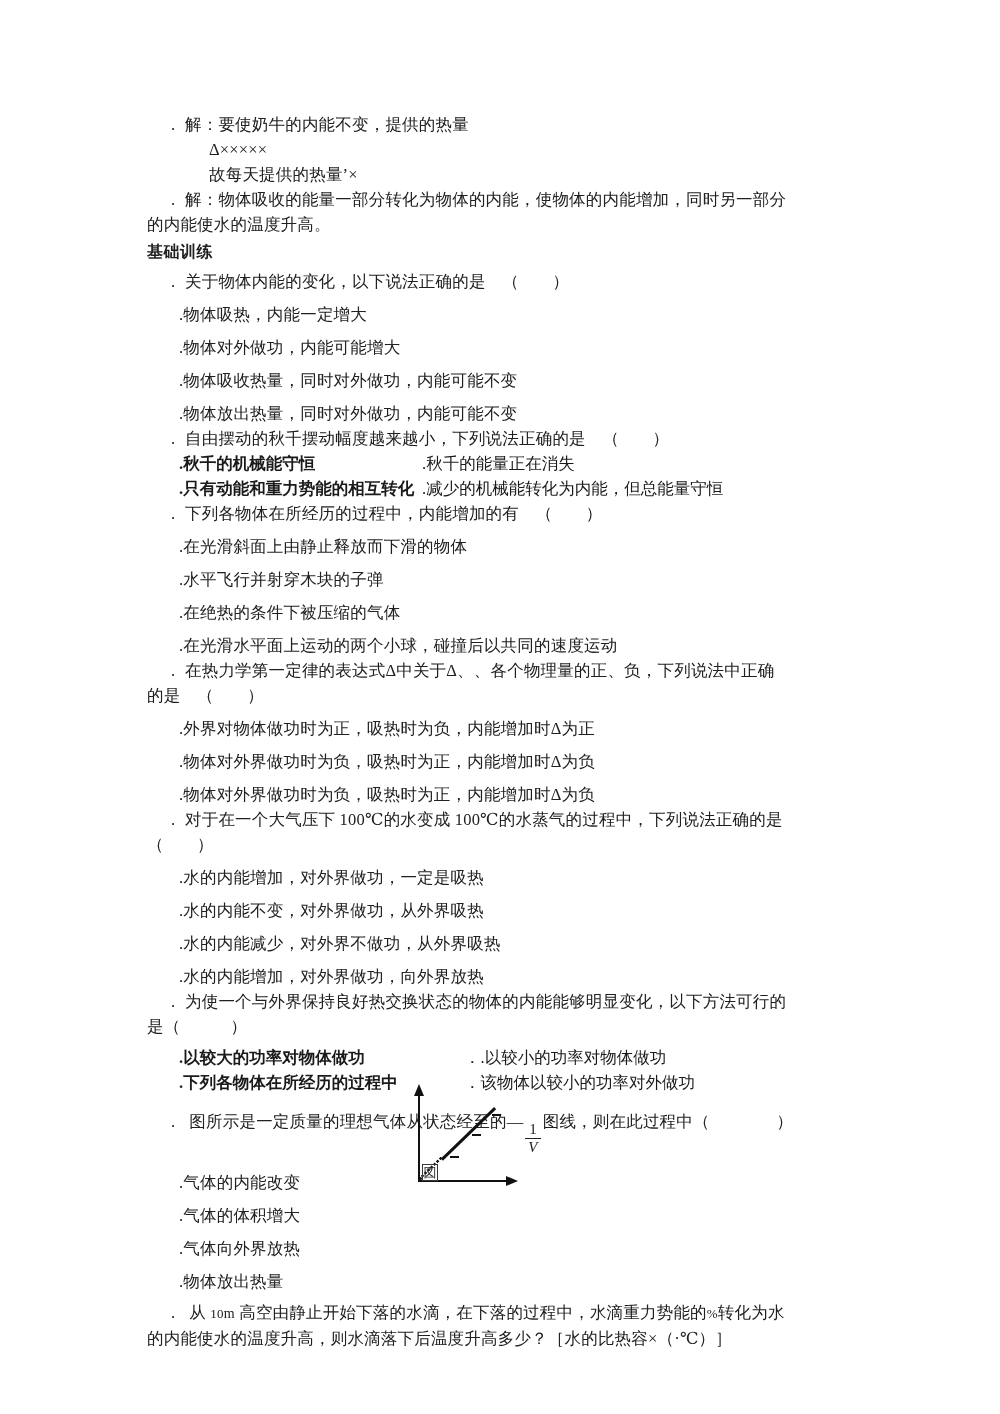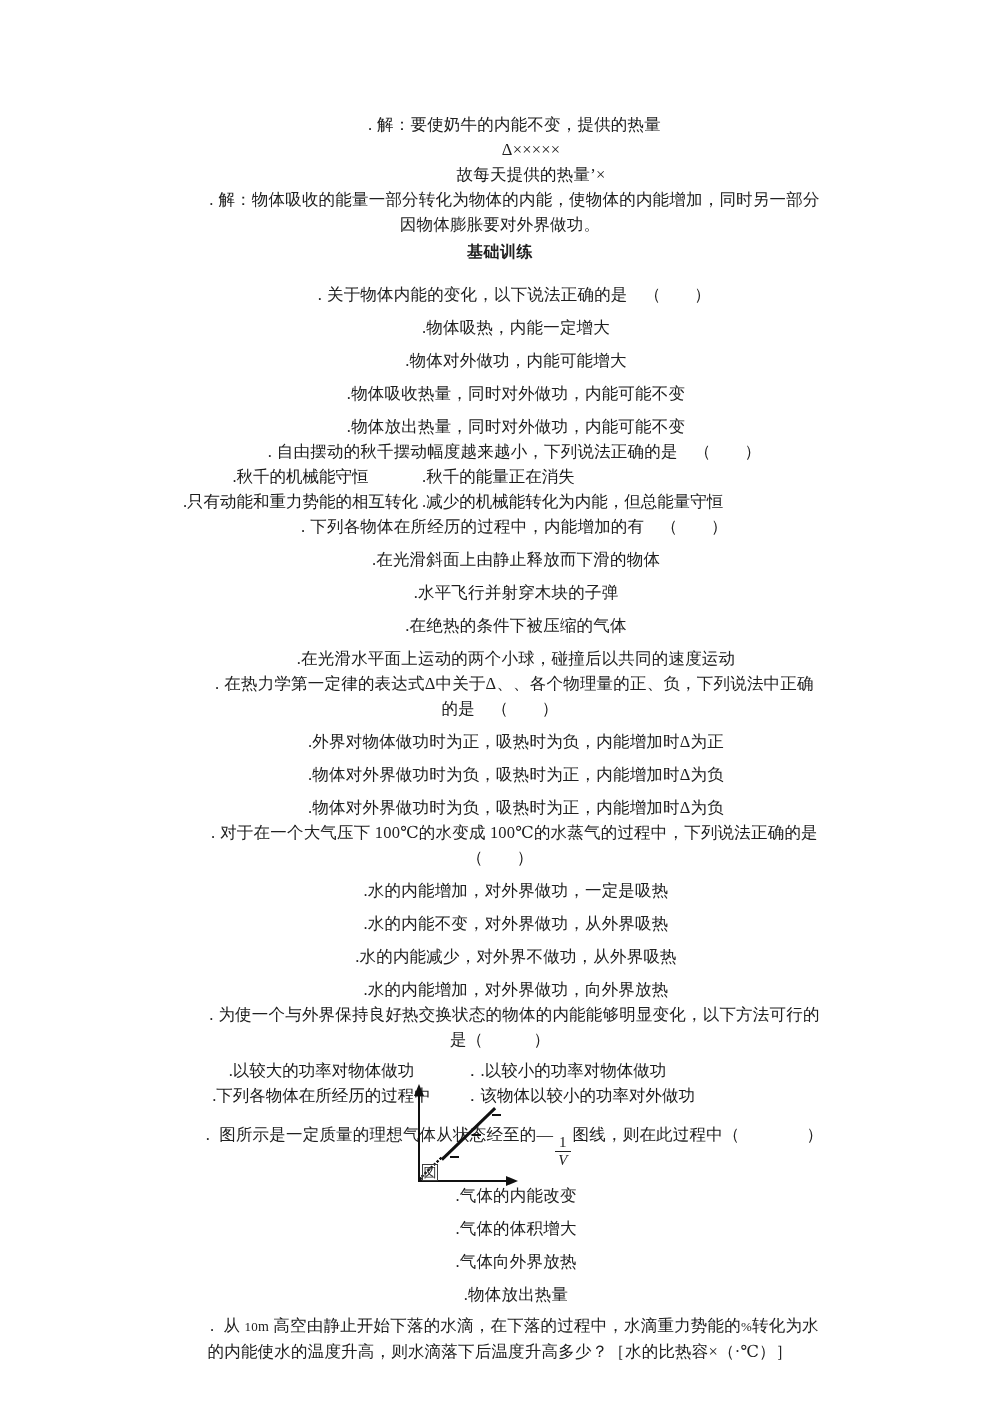--- a/index.html
+++ b/index.html
@@ -19,21 +19,20 @@
     height: 1414px;
     background: #ffffff;
     overflow: hidden;
     box-sizing: border-box;
   }
   .content {
     position: absolute;
     left: 147px;
     top: 112px;
     width: 706px;
-    text-align: center;
   }
 
   
   .line {
     font-size: 16.5px;
     line-height: 25px;
     letter-spacing: 0.2px;
     white-space: nowrap;
     color: #202020;
   }
@@ -54,31 +53,31 @@
   .bold {
     font-weight: bold;
     font-family: "Liberation Sans", "DejaVu Sans", sans-serif;
     font-size: 16px;
     letter-spacing: 0.5px;
   }
 
   .sec-head {
     line-height: 26px;
     margin-top: 2px;
-    margin-bottom: 17px;
+    margin-bottom: 4px;
   }
 
   
   .opt-row {
     display: flex;
     font-size: 16.5px;
     line-height: 25px;
     white-space: nowrap;
   }
-  .opt-row .col-a { padding-left: 32px; }
+  .opt-row .col-a { padding-left: 32px; font-weight: bold; }
   .opt-row .col-b { }
 
   .gap-sm { height: 6px; }
   .gap-md { height: 12px; }
 
   
   .frac {
     display: inline-flex;
     flex-direction: column;
     align-items: center;
@@ -210,21 +209,21 @@
   <div class="content">
 
     <div class="line ind-q dot-q">解：要使奶牛的内能不变，提供的热量</div>
 
     <div class="line ind-sub">Δ×××××</div>
 
     <div class="line ind-sub">故每天提供的热量’×</div>
 
     <div class="line ind-q dot-q">解：物体吸收的能量一部分转化为物体的内能，使物体的内能增加，同时另一部分</div>
 
-    <div class="line ind-0">因物体膨胀要对外界做功。</div>
+    <div class="line ind-0">的内能使水的温度升高。</div>
 
     <div class="line ind-0 bold sec-head">基础训练</div>
 
     <div class="line ind-q dot-q">关于物体内能的变化，以下说法正确的是　（　　）</div>
     <div class="line ind-opt">.物体吸热，内能一定增大</div>
     <div class="line ind-opt">.物体对外做功，内能可能增大</div>
     <div class="line ind-opt">.物体吸收热量，同时对外做功，内能可能不变</div>
     <div class="line ind-opt">.物体放出热量，同时对外做功，内能可能不变</div>
 
     <div class="line ind-q dot-q">自由摆动的秋千摆动幅度越来越小，下列说法正确的是　（　　）</div>

